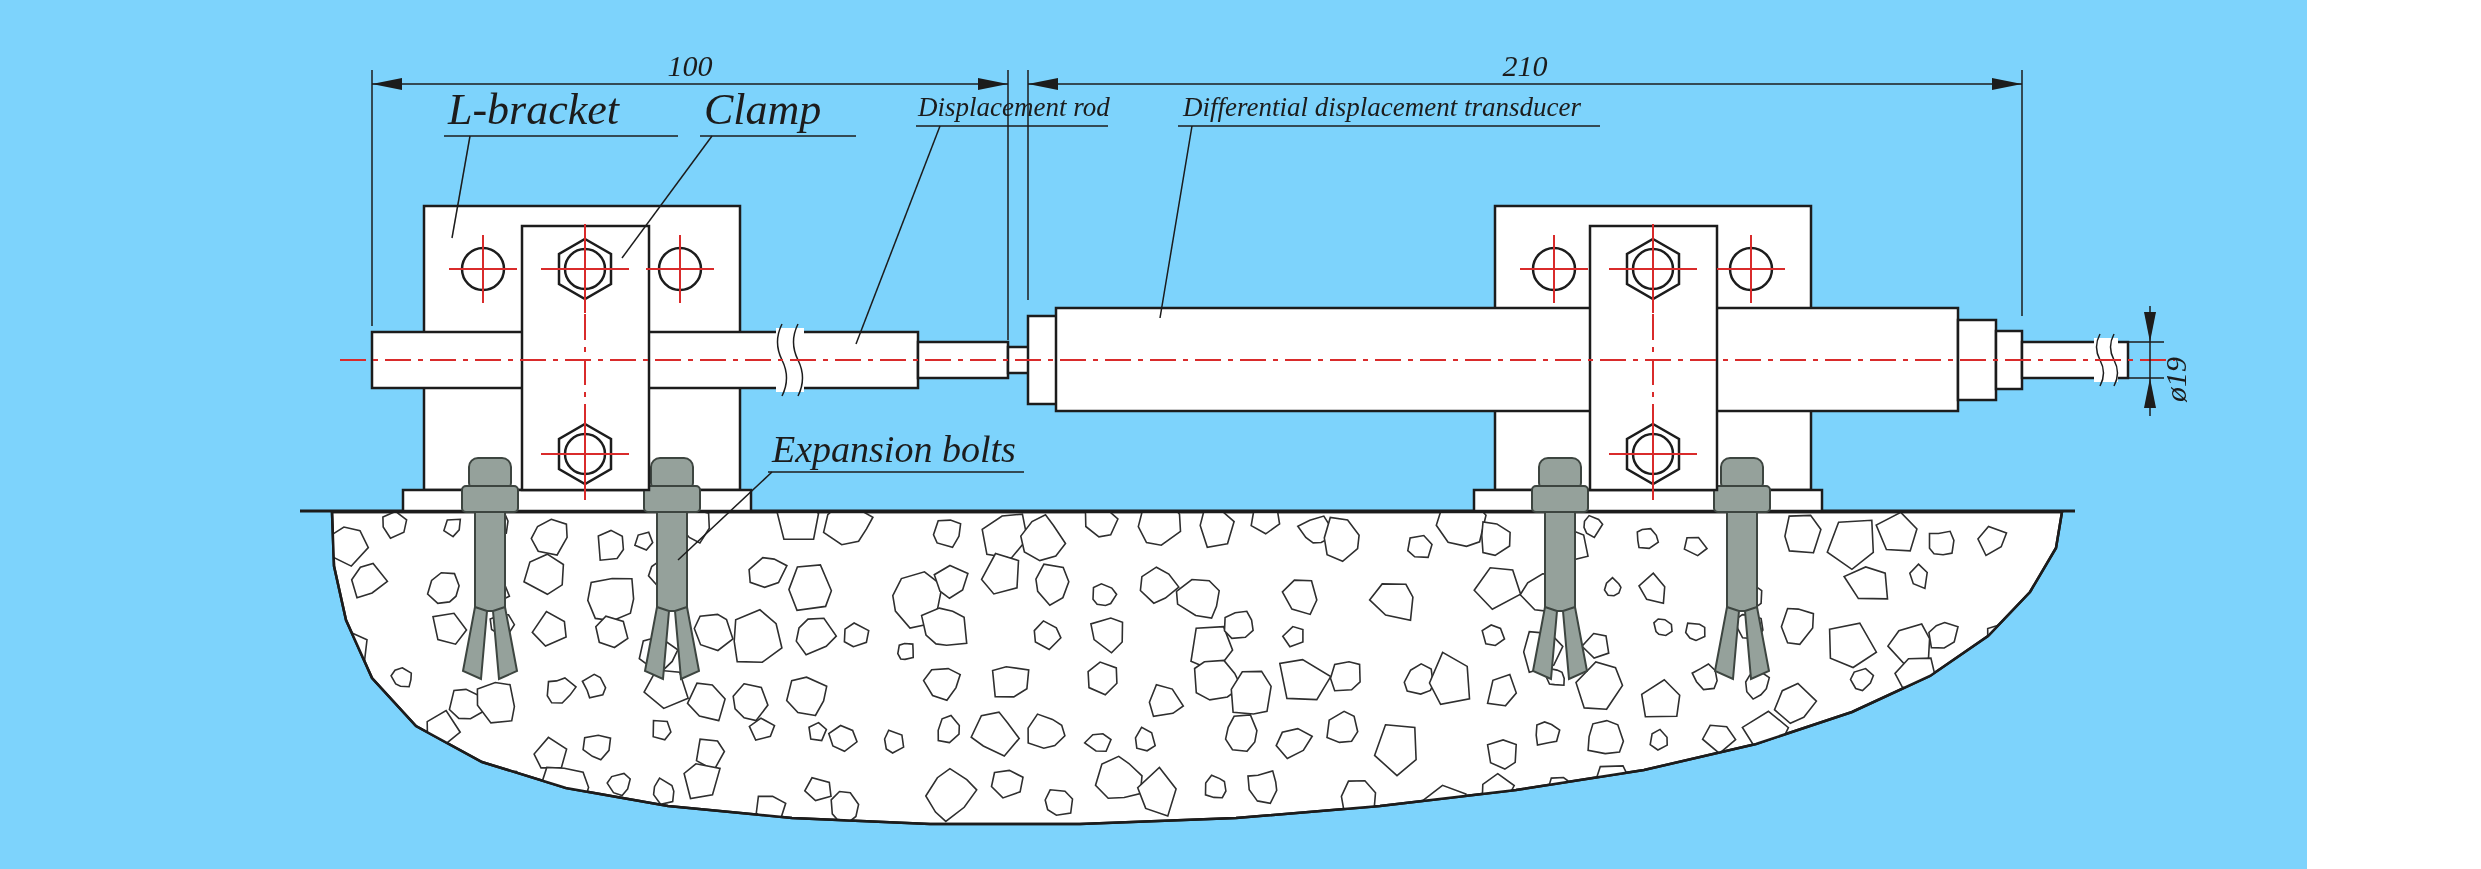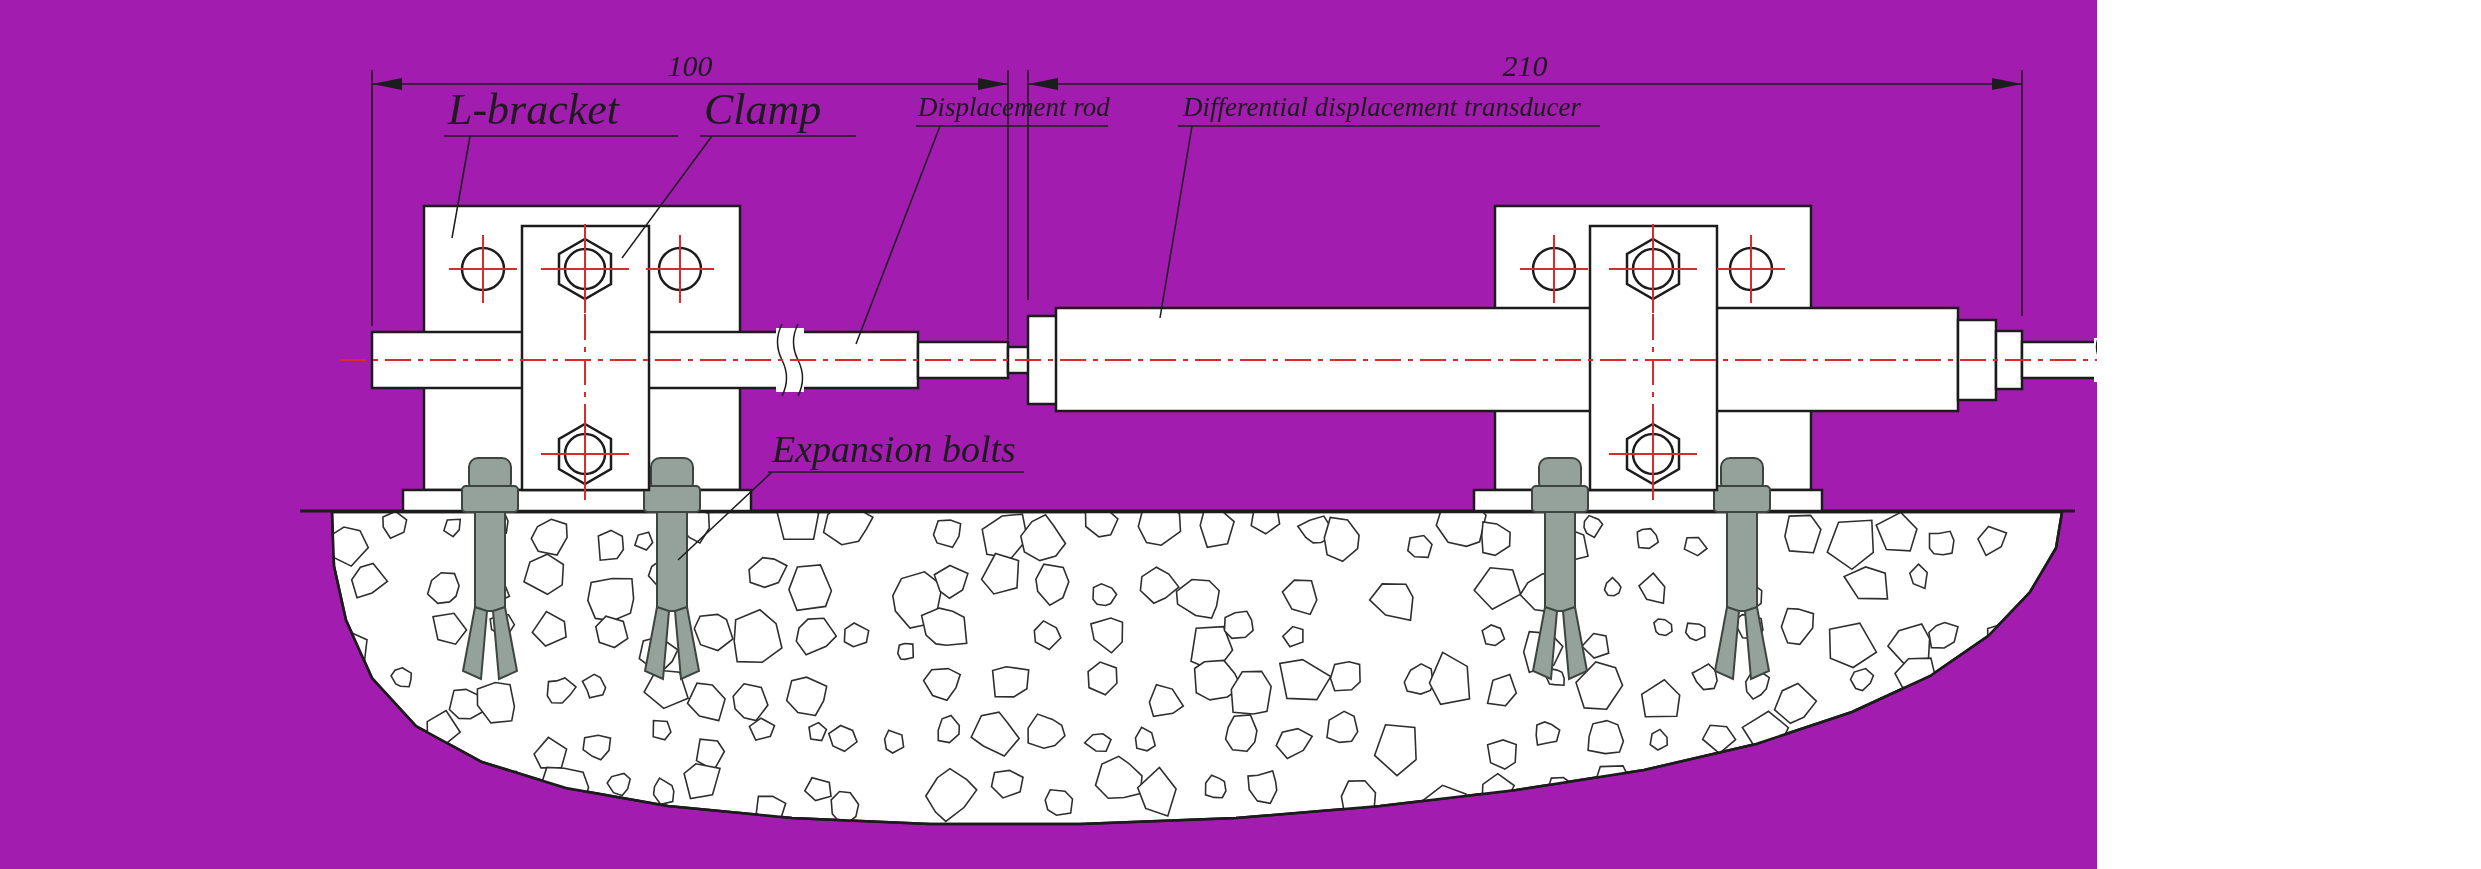--- a/index.html
+++ b/index.html
@@ -1,16 +1,16 @@
 <!DOCTYPE html>
 <html style="--line: #1c1c1c; --centerline: #d92b2b; --bolt-fill: #95a19b; --bolt-stroke: #3d4540; --stone-stroke: #2f2f2f;"><head>
 <meta charset="utf-8">
 <style>
   html,body{margin:0;padding:0;background:#fff;}
-  .canvas{width:2097px;height:869px;position:relative;background:#a21caf;overflow:hidden;}
+  .canvas{width:2307px;height:869px;position:relative;background:#7dd3fc;overflow:hidden;}
   svg{display:block;}
   .outline{fill:#fff;stroke:var(--line,#1c1c1c);stroke-width:2.5;stroke-linejoin:miter;}
   .thin{stroke:var(--line,#1c1c1c);stroke-width:1.5;fill:none;}
   .groundline{stroke:var(--line,#1c1c1c);stroke-width:3;fill:none;}
   .blob{fill:#fff;stroke:var(--line,#1c1c1c);stroke-width:2.5;}
   .center{stroke:var(--centerline,#d92b2b);stroke-width:2;fill:none;stroke-dasharray:26 7 5 7;}
   .cross line{stroke:var(--centerline,#d92b2b);stroke-width:2;}
   .bolt rect,.bolt polygon{fill:var(--bolt-fill,#95a19b);stroke:var(--bolt-stroke,#3d4540);stroke-width:2;}
   #stones polygon{fill:#fff;stroke:var(--stone-stroke,#2f2f2f);stroke-width:1.6;}
   .arrow{fill:var(--line,#1c1c1c);}

